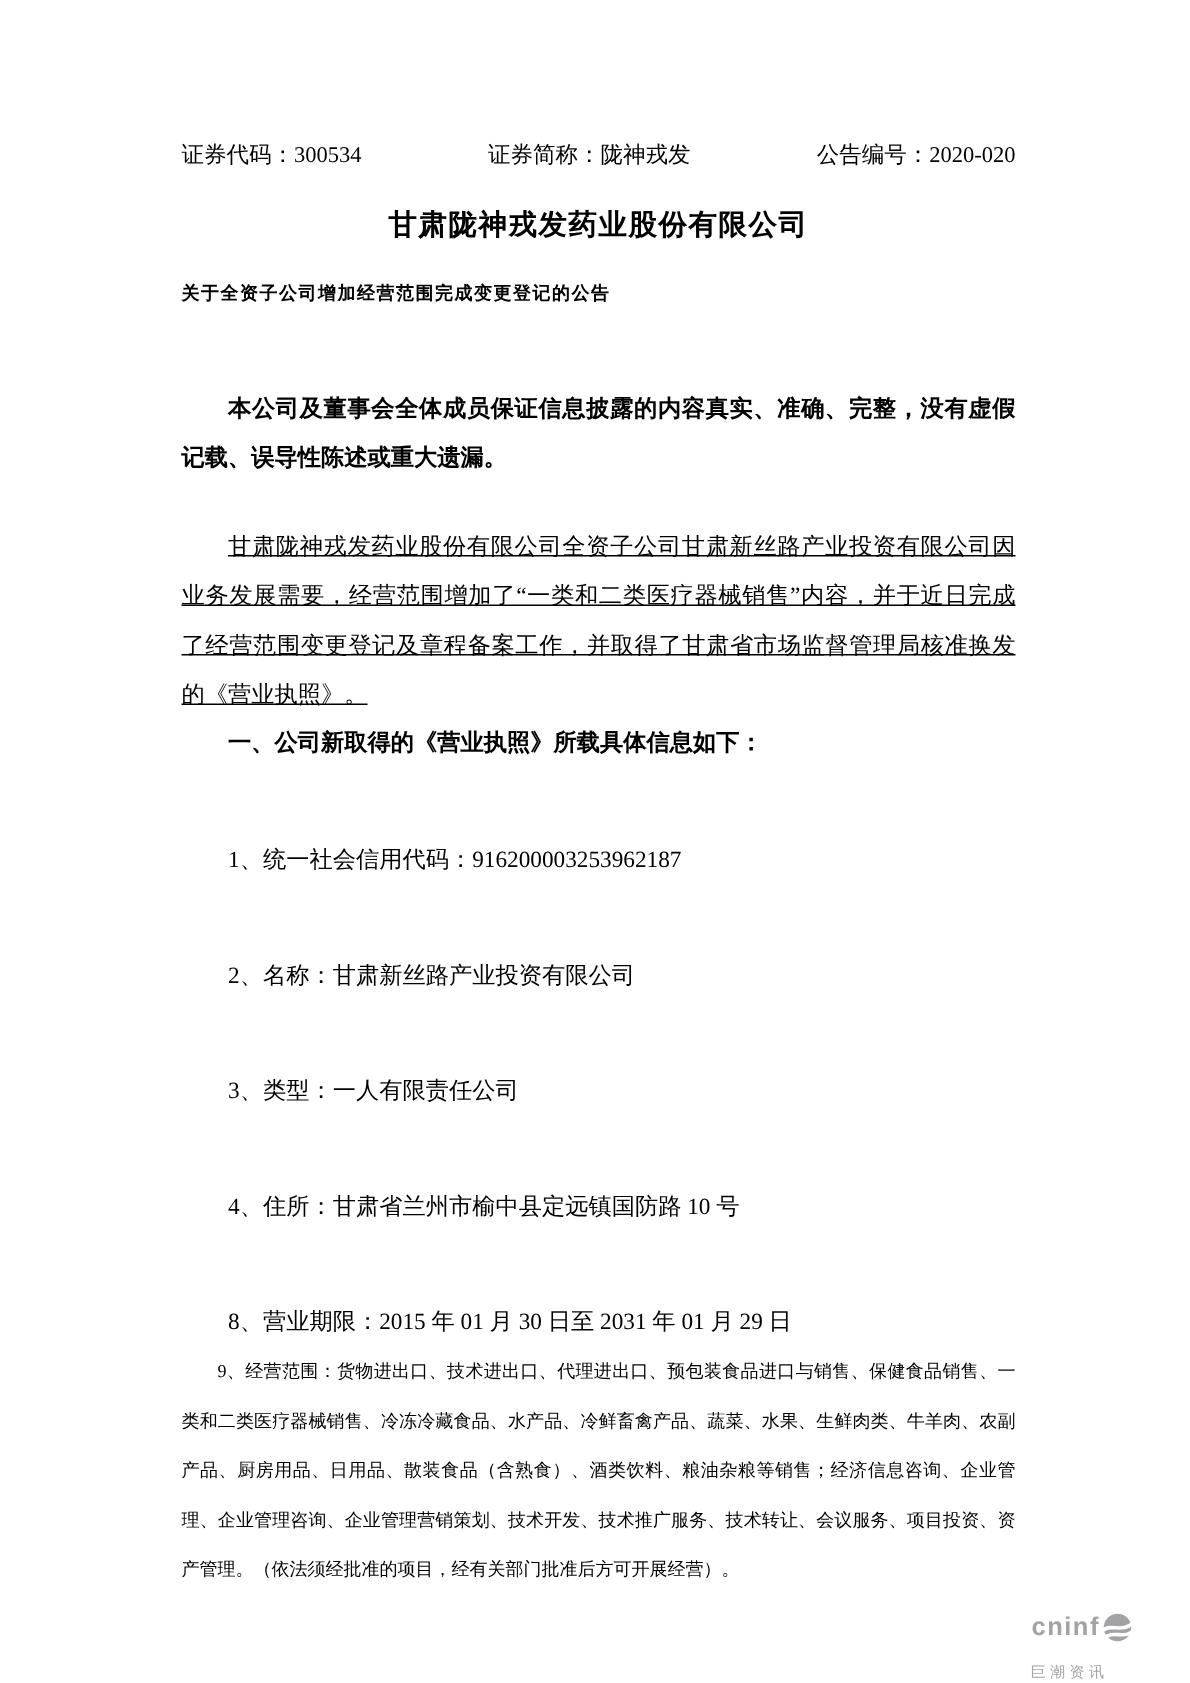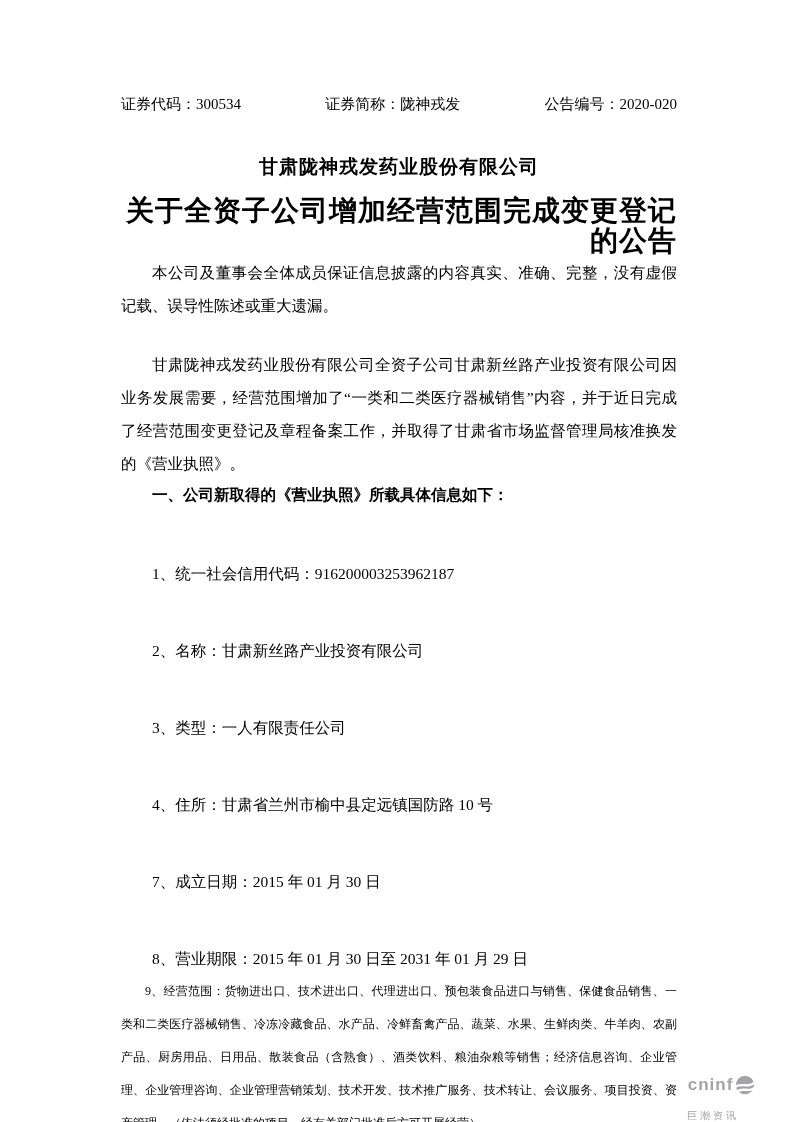--- a/index.html
+++ b/index.html
@@ -28,44 +28,46 @@
     margin-top: 95px;
     font-size: 15px;
     line-height: 18px;
     text-align: center;
   }
   .doc-title {
     text-align: center;
     font-weight: bold;
     font-size: 19px;
     line-height: 27px;
-    margin-top: 40px;
+    margin-top: 24px;
     letter-spacing: 1px;
   }
   .doc-subtitle {
-    text-align: right;
+    text-align: left;
     font-weight: bold;
-    font-size: 28px;
+    font-size: 12px;
     line-height: 30px;
     margin-top: 16px;
     letter-spacing: 1px;
   }
   .disclaimer {
-    font-weight: normal;
+    margin-top: 46px;
+    font-weight: bold;
     font-size: 15.5px;
     line-height: 33px;
     text-indent: 2em;
     text-align: justify;
   }
   .para {
     margin-top: 26px;
     font-size: 15.5px;
     line-height: 33px;
     text-indent: 2em;
     text-align: justify;
+    text-decoration: underline;
   }
   .section-heading {
     font-weight: bold;
     font-size: 15.5px;
     line-height: 33px;
     text-indent: 2em;
     margin-top: 0;
     font-family: Liberation Mono, monospace;
   }
   .license-item {
@@ -136,21 +138,20 @@
     <p class="disclaimer">本公司及董事会全体成员保证信息披露的内容真实、准确、完整，没有虚假记载、误导性陈述或重大遗漏。</p>
 
     <p class="para">甘肃陇神戎发药业股份有限公司全资子公司甘肃新丝路产业投资有限公司因业务发展需要，经营范围增加了“一类和二类医疗器械销售”内容，并于近日完成了经营范围变更登记及章程备案工作，并取得了甘肃省市场监督管理局核准换发的《营业执照》。</p>
 
     <p class="section-heading">一、公司新取得的《营业执照》所载具体信息如下：</p>
 
     <p class="license-item">1、统一社会信用代码：916200003253962187</p>
     <p class="license-item">2、名称：甘肃新丝路产业投资有限公司</p>
     <p class="license-item">3、类型：一人有限责任公司</p>
     <p class="license-item">4、住所：甘肃省兰州市榆中县定远镇国防路 10 号</p>
-    <p class="license-item">7、成立日期：2015 年 01 月 30 日</p>
     <p class="license-item">8、营业期限：2015 年 01 月 30 日至 2031 年 01 月 29 日</p>
 
     <p class="scope-para">9、经营范围：货物进出口、技术进出口、代理进出口、预包装食品进口与销售、保健食品销售、一类和二类医疗器械销售、冷冻冷藏食品、水产品、冷鲜畜禽产品、蔬菜、水果、生鲜肉类、牛羊肉、农副产品、厨房用品、日用品、散装食品（含熟食）、酒类饮料、粮油杂粮等销售；经济信息咨询、企业管理、企业管理咨询、企业管理营销策划、技术开发、技术推广服务、技术转让、会议服务、项目投资、资产管理。（依法须经批准的项目，经有关部门批准后方可开展经营）。</p>
 
   </div>
 
   <div class="footer-logo">
     <div class="logo-main">
       <span class="logo-word">cninf</span>
       <span style="display:inline-flex;">

